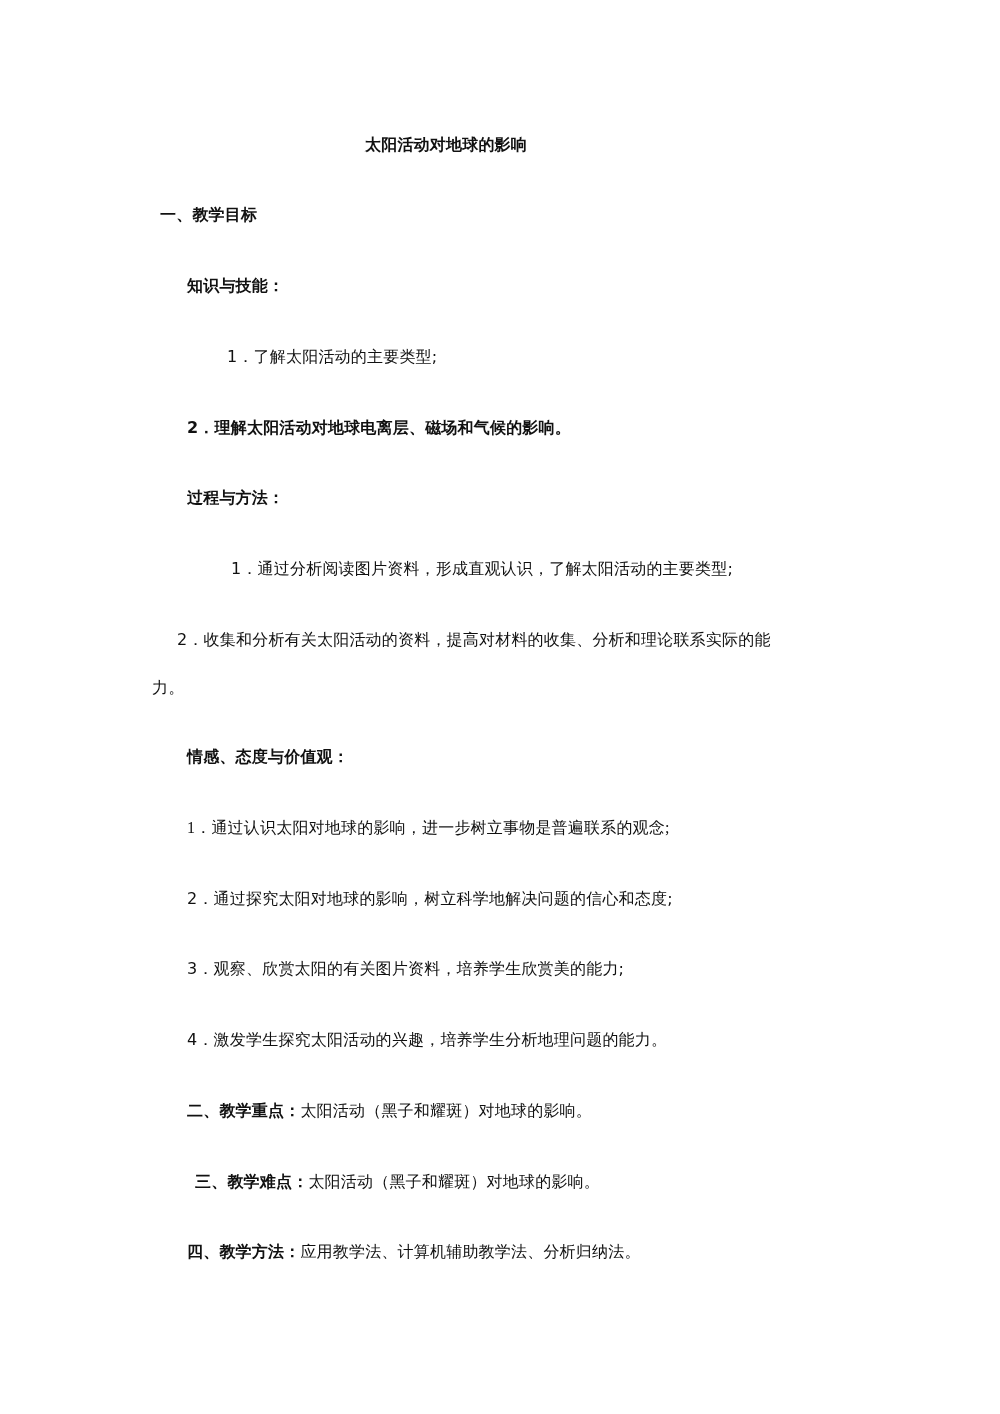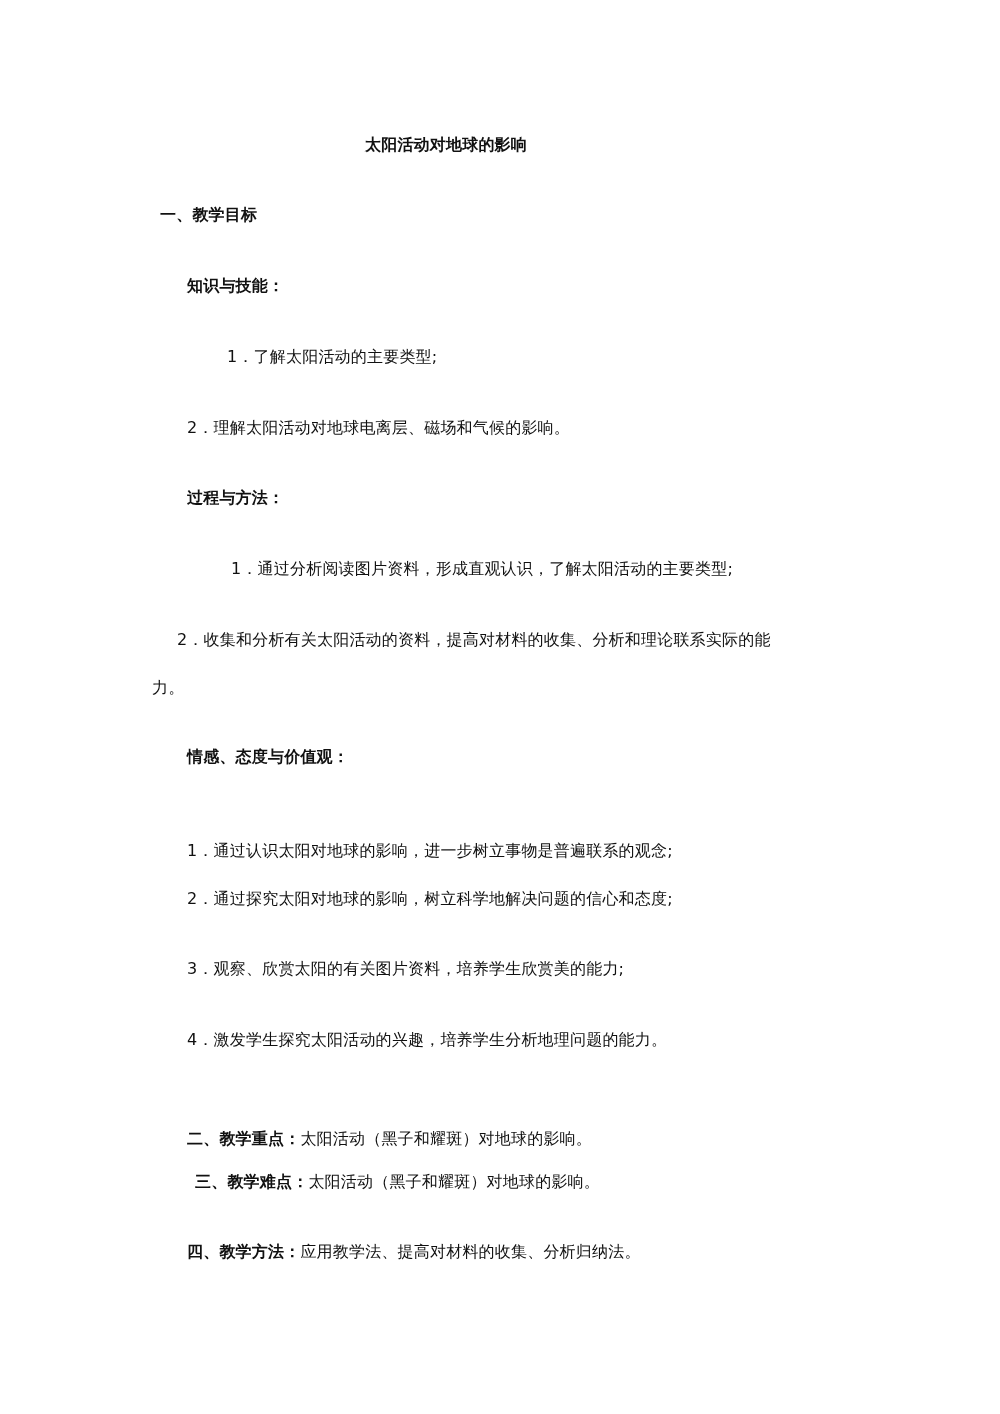--- a/index.html
+++ b/index.html
@@ -34,38 +34,38 @@
 <body>
 
 <div>
 
   <div class="line title" style="top:135px;">太阳活动对地球的影响</div>
 
   <div class="line bold" style="left:160px; top:205px;">一、教学目标</div>
 
   <div class="line bold" style="left:187px; top:276px;">知识与技能：</div>
   <div class="line" style="left:187px; top:347px;margin-left:40px;">1．了解太阳活动的主要类型;</div>
-  <div class="line" style="left:187px; top:418px;">2．理解太阳活动对地球电离层、磁场和气候的影响。</div>
+  <div class="line" style="left:187px; top:418px;font-weight:bold;">2．理解太阳活动对地球电离层、磁场和气候的影响。</div>
 
   <div class="line bold" style="left:187px; top:488px;">过程与方法：</div>
   <div class="line" style="left:187px; top:559px;margin-left:44px;">1．通过分析阅读图片资料，形成直观认识，了解太阳活动的主要类型;</div>
   <div class="line" style="left:177px; top:630px;">2．收集和分析有关太阳活动的资料，提高对材料的收集、分析和理论联系实际的能</div>
   <div class="line" style="left:152px; top:678px;">力。</div>
 
   <div class="line bold" style="left:187px; top:747px;">情感、态度与价值观：</div>
-  <div class="line" style="left:187px; top:841px;">1．通过认识太阳对地球的影响，进一步树立事物是普遍联系的观念;</div>
+  <div class="line" style="left:187px; top:818px;font-family:Liberation Serif, serif;">1．通过认识太阳对地球的影响，进一步树立事物是普遍联系的观念;</div>
   <div class="line" style="left:187px; top:889px;">2．通过探究太阳对地球的影响，树立科学地解决问题的信心和态度;</div>
   <div class="line" style="left:187px; top:959px;">3．观察、欣赏太阳的有关图片资料，培养学生欣赏美的能力;</div>
   <div class="line" style="left:187px; top:1030px;">4．激发学生探究太阳活动的兴趣，培养学生分析地理问题的能力。</div>
 
-  <div class="line" style="left:187px; top:1101px;margin-top:28px;">
+  <div class="line" style="left:187px; top:1101px;">
     <span class="bold">二、教学重点：</span><span>太阳活动（黑子和耀斑）对地球的影响。</span>
   </div>
 
   <div class="line" style="left:187px; top:1172px;margin-left:8px;">
     <span class="bold">三、教学难点：</span><span>太阳活动（黑子和耀斑）对地球的影响。</span>
   </div>
 
   <div class="line" style="left:187px; top:1242px;">
-    <span class="bold">四、教学方法：</span><span>应用教学法、提高对材料的收集、分析归纳法。</span>
+    <span class="bold">四、教学方法：</span><span>应用教学法、计算机辅助教学法、分析归纳法。</span>
   </div>
 
 </div>
 
 </body></html>

